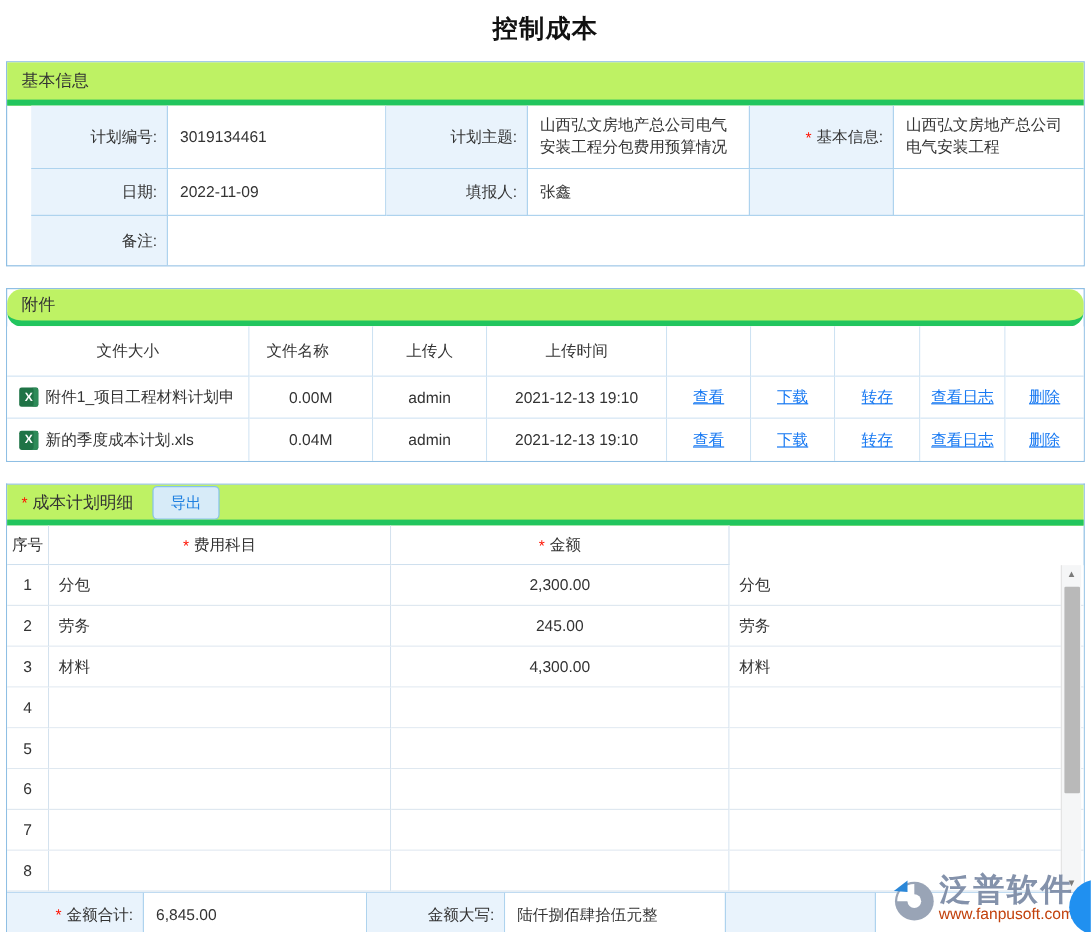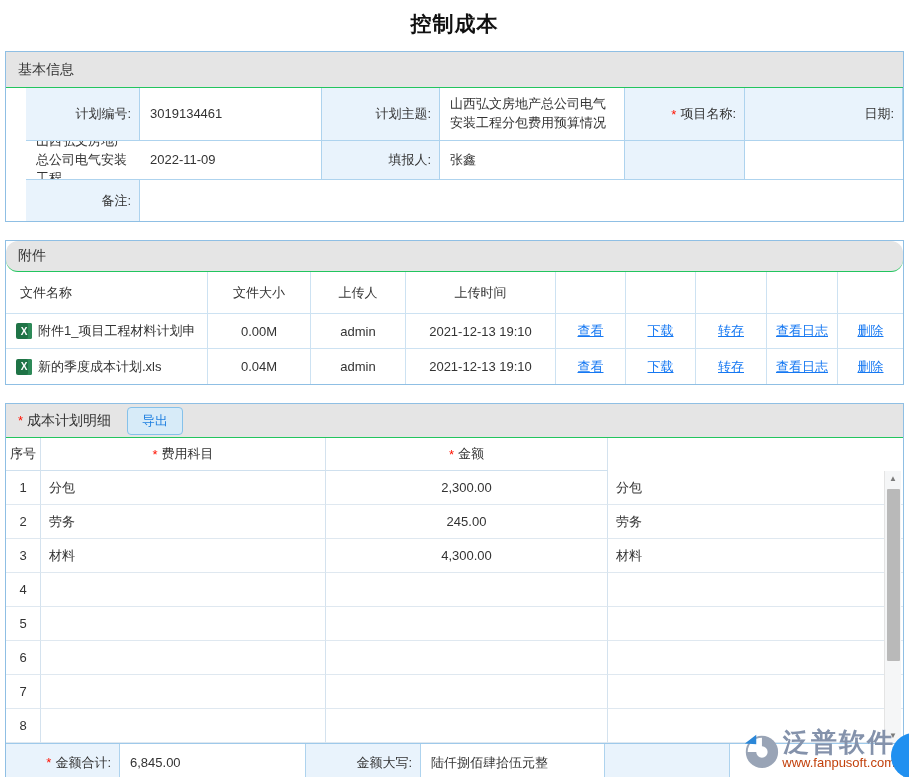--- a/index.html
+++ b/index.html
@@ -4,21 +4,21 @@
 <style>
   * { box-sizing: border-box; margin: 0; padding: 0; }
   body { background: #fff; font-family: "Liberation Sans", "DejaVu Sans", sans-serif; }
   .screen { width: 909px; height: 777px; position: relative; overflow: hidden; background: #fff; }
 
   .page-title { text-align: center; font-size: 21px; font-weight: bold; color: #111;
     padding: 10px 0 13px; letter-spacing: 1px; }
 
   .panel { margin: 0 5px; border: 1px solid #8fbfe4; background: #fff; }
   .panel + .panel { margin-top: 18px; }
-  .sec-header { background: #e5e5e5; border-bottom: 1px solid #22c55e; display: flex;
+  .sec-header { background: #bef264; border-bottom: 5px solid #22c55e; display: flex;
     align-items: center; padding: 0 12px; font-size: 14px; color: #333; }
   .req { color: #f10; margin-right: 4px; font-size: 13px; }
 
   
   .bi-header { height: 36px; }
   .bi-grid { display: grid; grid-template-columns: 114px 182px 118px 185px 120px 1fr;
     grid-template-rows: 53px 39px 41px; font-size: 13px; color: #333; padding-left: 20px; }
   .cell { display: flex; align-items: center; border-right: 1px solid #aed3ee;
     border-bottom: 1px solid #aed3ee; overflow: hidden; }
   .cell.lbl { background: #e9f3fc; justify-content: flex-end; padding: 2px 8px 2px 4px;
@@ -96,43 +96,43 @@
     <div class="sec-header bi-header">
       <span>基本信息</span>
     </div>
     <div class="bi-grid">
       <div class="cell lbl">计划编号:</div>
       <div class="cell val">3019134461</div>
       <div class="cell lbl">计划主题:</div>
       <div class="cell val">山西弘文房地产总公司电气安装工程分包费用预算情况</div>
       <div class="cell lbl">
         <span class="req">*</span>
-        <span>项目名称:</span>
-      </div>
+        <span>基本信息:</span>
+      </div>
+      <div class="cell val noright">山西弘文房地产总公司电气安装工程</div>
+
       <div class="cell lbl">日期:</div>
-
-      <div class="cell val noright">山西弘文房地产总公司电气安装工程</div>
       <div class="cell val">2022-11-09</div>
       <div class="cell lbl">填报人:</div>
       <div class="cell val">张鑫</div>
       <div class="cell lbl"></div>
       <div class="cell val noright"></div>
 
       <div class="cell lbl nobottom">备注:</div>
       <div class="cell val span5 noright nobottom"></div>
     </div>
   </div>
 
   <div class="panel">
     <div class="sec-header att-header">
       <span>附件</span>
     </div>
     <div class="att-grid">
+      <div class="acell">文件大小</div>
       <div class="acell left">文件名称</div>
-      <div class="acell">文件大小</div>
       <div class="acell">上传人</div>
       <div class="acell">上传时间</div>
       <div class="acell"></div>
       <div class="acell"></div>
       <div class="acell"></div>
       <div class="acell"></div>
       <div class="acell last"></div>
 
       <div class="acell left file">
         <span class="excel-icon">X</span>

